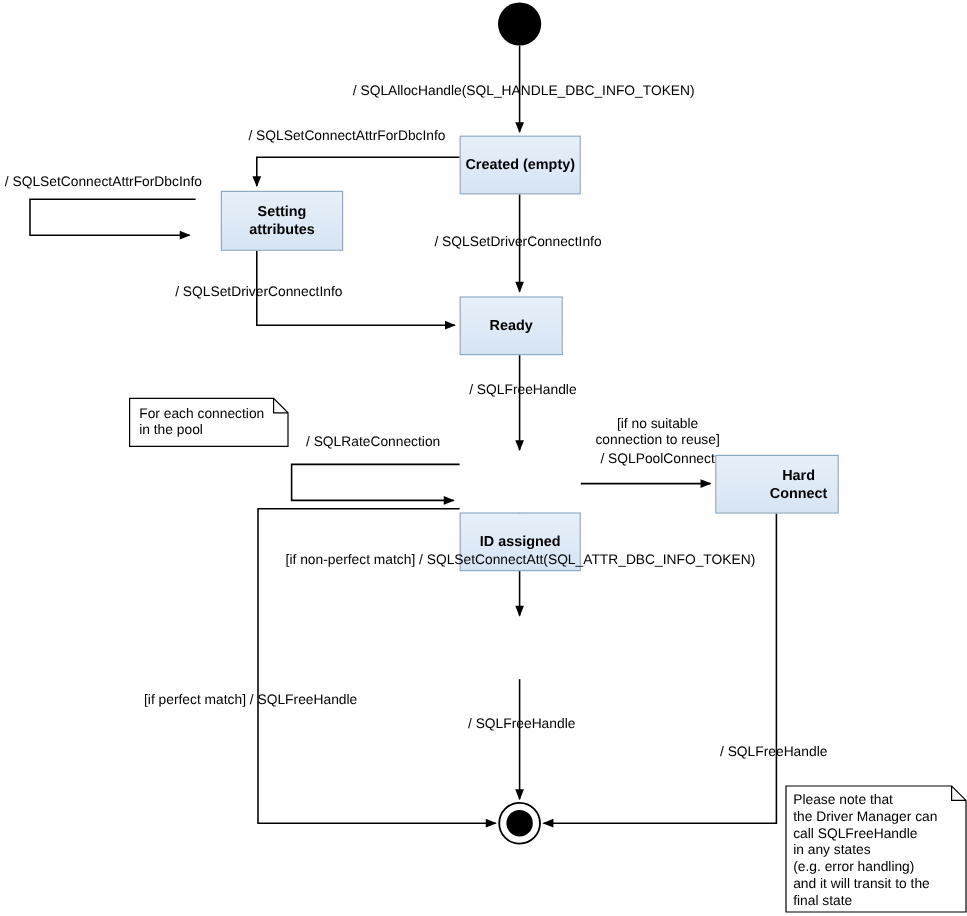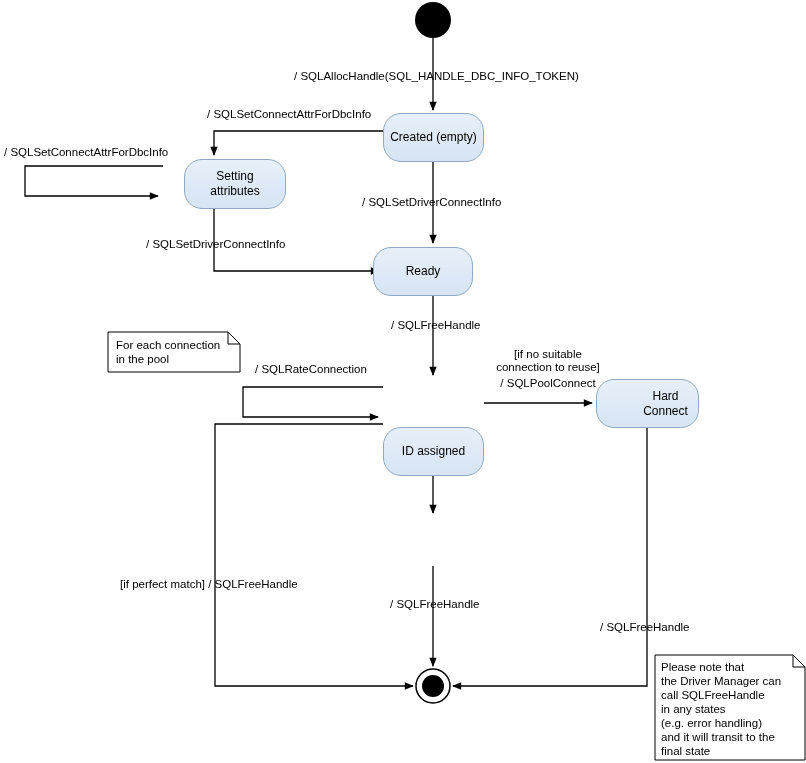--- a/index.html
+++ b/index.html
@@ -5,23 +5,23 @@
   html,body { margin:0; padding:0; background:#ffffff; }
   .canvas {
     position:relative; width:806px; height:763px;
     font-family:"Liberation Sans", sans-serif;
     background:#ffffff; overflow:hidden; color:#000;
   }
   svg.wires { position:absolute; left:0; top:0; width:806px; height:763px; }
   .state {
     position:absolute; display:flex; align-items:center; justify-content:center;
     text-align:center; font-size:12px; color:#000;
-    border:1px solid #8ea9c1; border-radius:18px;
+    border:1px solid #8ea9c1; border-radius:0;
     background:linear-gradient(180deg,#e7f0f9 0%, #d6e4f3 100%);
-    box-sizing:border-box; white-space:pre-line; line-height:15px;
+    box-sizing:border-box; white-space:pre-line; line-height:15px;font-weight:bold;
   }
   .lbl { position:absolute; font-size:11.5px; white-space:nowrap; color:#000; line-height:13px; }
   .lbl.pre { white-space:pre-line; }
   .lbl.center { text-align:center; }
   .note-text {
     position:absolute; font-size:11.5px; white-space:pre-line;
     line-height:14px; color:#000;
   }
 </style>
 </head>
@@ -56,34 +56,35 @@
 
     <path d="M108,332 H228 L240,344 V372 H108 Z" fill="#fff" stroke="#000" stroke-width="1"></path>
     <path d="M228,332 V344 H240" fill="none" stroke="#000" stroke-width="1"></path>
     <path d="M655,655 H793 L805,667 V760 H655 Z" fill="#fff" stroke="#000" stroke-width="1"></path>
     <path d="M793,655 V667 H805" fill="none" stroke="#000" stroke-width="1"></path>
   </svg>
 
   <div class="state" style="left:383px; top:113px; width:101px; height:49px;">Created (empty)</div>
   <div class="state" style="left:163px; top:159px; width:102px; height:50px;margin-left:21px;">Setting
 attributes</div>
-  <div class="state" style="left:373px; top:247px; width:100px; height:49px;">Ready</div>
+  <div class="state" style="left:383px; top:247px; width:86px; height:49px;">Ready</div>
   <div class="state" style="left:383px; top:379px; width:101px; height:49px;margin-top:48px;">ID assigned</div>
   <div class="state" style="left:596px; top:379px; width:103px; height:49px;padding-left:36px;">Hard Connect</div>
 
   <div class="lbl" style="left:294px; top:70px;">/ SQLAllocHandle(SQL_HANDLE_DBC_INFO_TOKEN)</div>
   <div class="lbl" style="left:207px; top:108px;">/ SQLSetConnectAttrForDbcInfo</div>
   <div class="lbl" style="left:4px; top:146px;">/ SQLSetConnectAttrForDbcInfo</div>
   <div class="lbl" style="left:146px; top:238px;">/ SQLSetDriverConnectInfo</div>
   <div class="lbl" style="left:362px; top:196px;">/ SQLSetDriverConnectInfo</div>
   <div class="lbl" style="left:391px; top:319px;">/ SQLFreeHandle</div>
   <div class="lbl" style="left:255px; top:363px;">/ SQLRateConnection</div>
   <div class="lbl pre center" style="left:492px; top:348px; width:112px;">[if no suitable
 connection to reuse]</div>
   <div class="lbl center" style="left:492px; top:377px; width:112px;">/ SQLPoolConnect</div>
+  <div class="lbl" style="left:238px; top:461px;">[if non-perfect match] / SQLSetConnectAtt(SQL_ATTR_DBC_INFO_TOKEN)</div>
   <div class="lbl" style="left:390px; top:598px;">/ SQLFreeHandle</div>
   <div class="lbl" style="left:120px; top:566px;margin-top:12px;">[if perfect match] / SQLFreeHandle</div>
   <div class="lbl" style="left:600px; top:621px;">/ SQLFreeHandle</div>
 
   <div class="note-text" style="left:661px; top:660px; width:140px;">Please note that
 the Driver Manager can
 call SQLFreeHandle
 in any states
 (e.g. error handling)
 and it will transit to the

